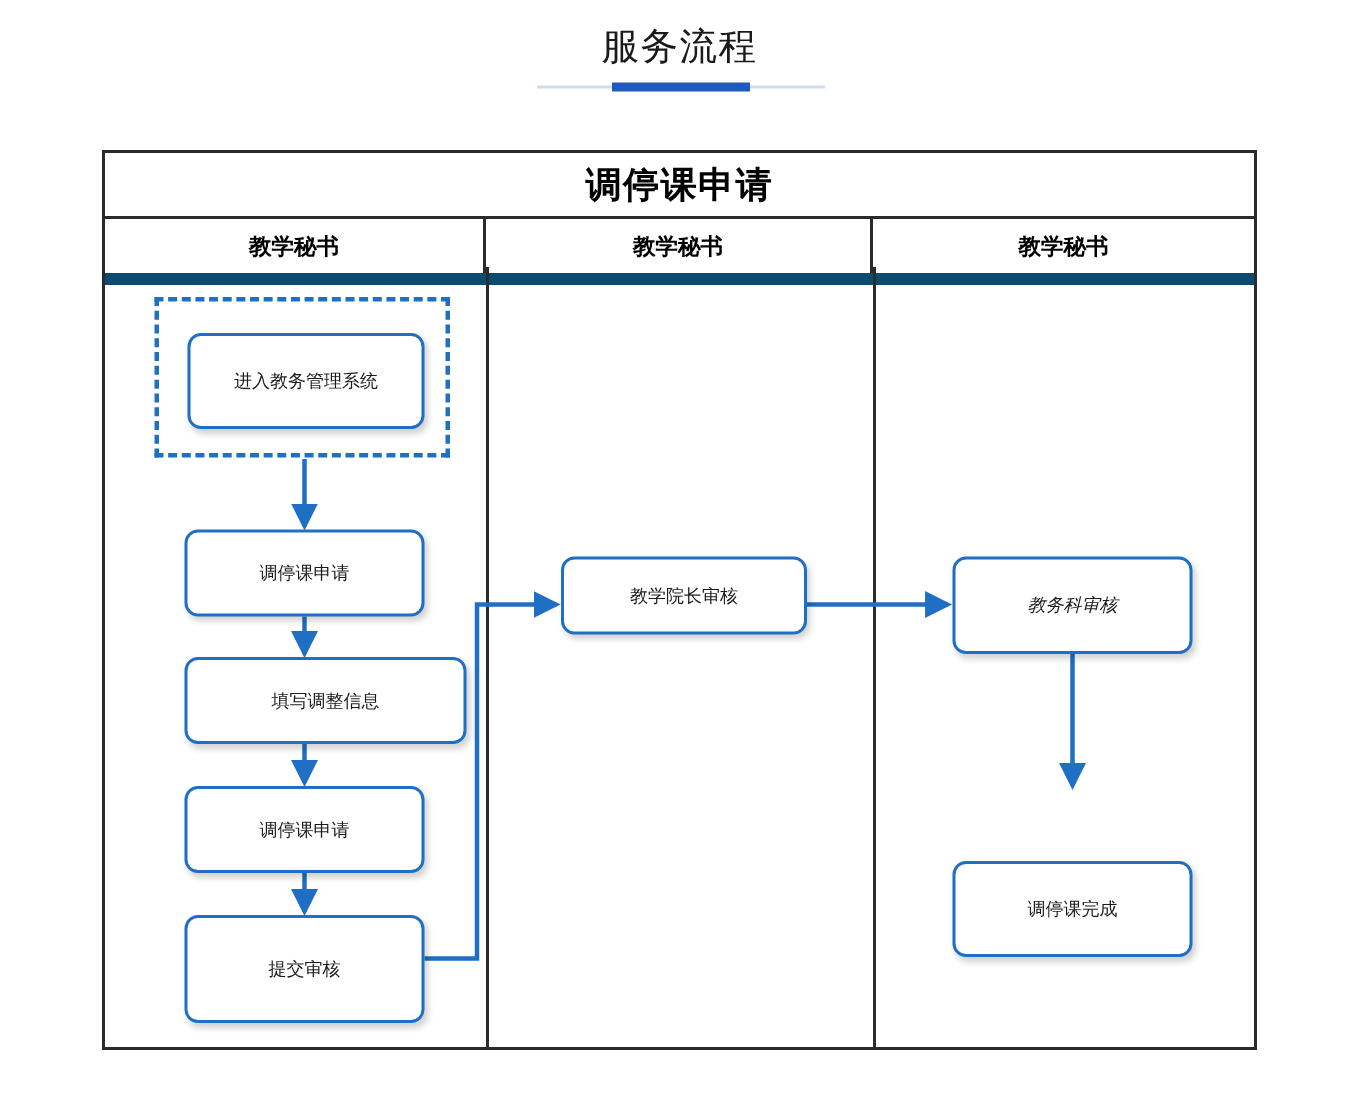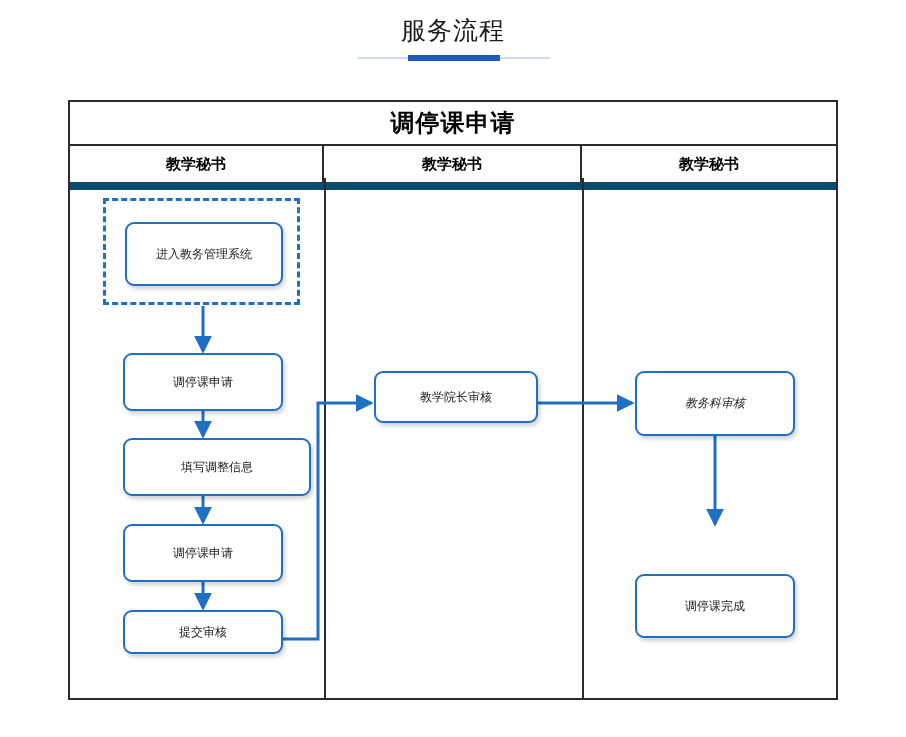--- a/index.html
+++ b/index.html
@@ -122,21 +122,21 @@
     font-size: 12px;
     color: #1a1a1a;
     white-space: nowrap;
     text-align: center;
   }
 
   #node-enter-system   { left: 125px; top: 222px; width: 158px; height: 64px; }
   #node-apply          { left: 123px; top: 353px; width: 160px; height: 58px; }
   #node-fill-adjust    { left: 123px; top: 438px; width: 188px; height: 58px; }
   #node-fill-reason    { left: 123px; top: 524px; width: 160px; height: 58px; }
-  #node-submit-review  { left: 123px; top: 610px; width: 160px; height: 44px; }
+  #node-submit-review  { left: 123px; top: 610px; width: 160px; height: 72px; }
   #node-dean-review    { left: 374px; top: 371px; width: 164px; height: 52px; }
   #node-affairs-review { left: 635px; top: 371px; width: 160px; height: 65px; font-style: italic; }
   #node-complete       { left: 635px; top: 526px; width: 160px; height: 64px; margin-top: 48px; }
 
   
   #dashed-group {
     position: absolute;
     left: 103px;
     top: 198px;
     width: 197px;

